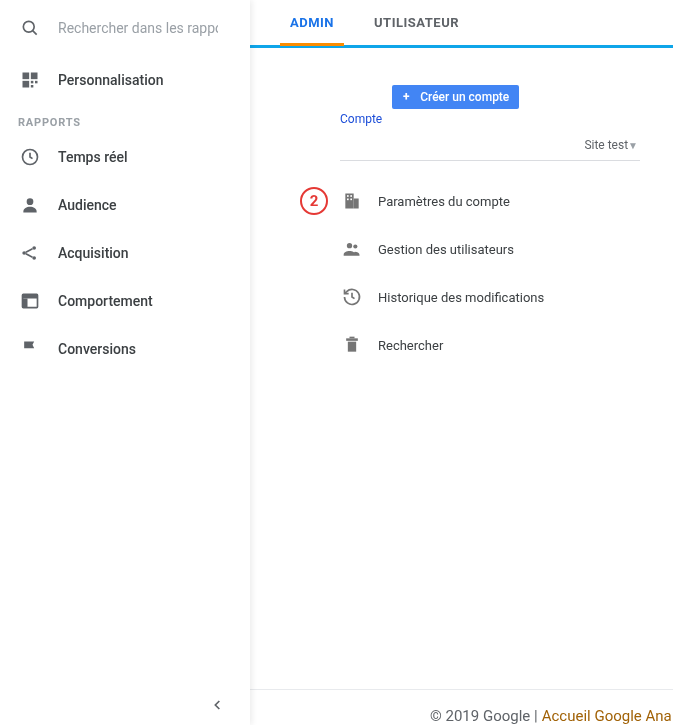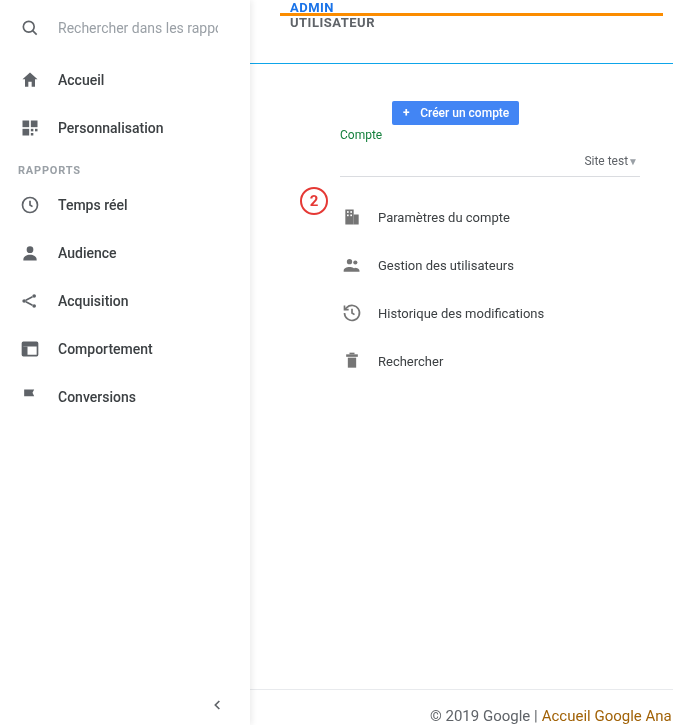--- a/index.html
+++ b/index.html
@@ -20,29 +20,29 @@
   .nav-item.active .icon { color: #1a73e8; }
 
   .section-header { font-size: 11px; font-weight: 700; letter-spacing: 0.8px; color: #9aa0a6; padding: 12px 18px 4px; }
 
   .spacer { flex: 1; }
 
   .collapse-row { height: 40px; display:flex; align-items:center; justify-content:flex-end; padding-right: 24px; cursor: pointer; color:#5f6368; }
 
   
   .main { flex: 1; display: flex; flex-direction: column; position: relative; background:#fff; }
-  .tabs { display: flex; height: 64px; border-bottom: 1px solid #0ea5e9; padding-left: 20px; flex-direction: column; }
+  .tabs { display: flex; height: 48px; border-bottom: 3px solid #0ea5e9; padding-left: 20px; }
   .tab { display:flex; align-items:center; padding: 0 20px; font-size: 13px; font-weight: 700; letter-spacing: 0.5px; color:#5f6368; cursor:pointer; position: relative; }
   .tab.active { color:#1a73e8; }
   .tab.active::after { content:""; position:absolute; left:10px; right:10px; bottom:-1px; height:3px; background:#fb8c00; }
 
   .panel { padding: 20px 0 0 90px; position: relative; }
 
   .account-row { display:flex; align-items:center; margin-bottom:6px; }
-  .account-row .label { font-size:12px; color:#15803d; margin-right:10px;margin-top:44px; }
+  .account-row .label { font-size:12px; color:#1d4ed8; margin-right:10px;margin-top:44px; }
   .create-btn { display:inline-flex; align-items:center; background:#4285f4; color:#fff; border:none; border-radius:2px; font-size:12px; font-weight:500; padding:4px 10px 4px 6px; cursor:pointer; }
   .create-btn .plus { width:16px; height:16px; display:flex; align-items:center; justify-content:center; margin-right:6px; font-weight:bold; }
 
   .select-row { display:flex; align-items:center; justify-content:flex-end; border-bottom:1px solid #dadce0; padding:6px 2px 8px 0; width: 300px; font-size:12px; color:#5f6368; cursor:pointer; }
   .select-row .caret { color:#9aa0a6; font-size:10px; }
 
   .menu-list { list-style:none; margin-top:16px; }
   .menu-item { display:flex; align-items:center; height:48px; color:#3c4043; font-size:13px; cursor:pointer; }
   .menu-item .micon { width:24px; height:24px; display:flex; align-items:center; justify-content:center; color:#757575; margin-right:14px; }
 
@@ -64,28 +64,20 @@
       <span class="icon">
         <svg width="20" height="20" viewBox="0 0 24 24" fill="none" stroke="currentColor" stroke-width="2">
             <circle cx="10.5" cy="10.5" r="6.5"></circle>
             <line x1="20" y1="20" x2="15.2" y2="15.2"></line>
           </svg>
       </span>
       <input type="text" placeholder="Rechercher dans les rapport" style="">
     </div>
 
     <ul class="nav-list">
-      <li class="nav-item">
-        <span class="icon">
-          <svg width="20" height="20" viewBox="0 0 24 24" fill="currentColor">
-              <path d="M12 3l9 8h-3v9h-4v-6h-4v6H6v-9H3z"></path>
-            </svg>
-        </span>
-        <span>Accueil</span>
-      </li>
       <li class="nav-item">
         <span class="icon">
           <svg width="20" height="20" viewBox="0 0 24 24" fill="currentColor">
               <rect x="3" y="3" width="8" height="8"></rect>
               <rect x="13" y="3" width="8" height="8"></rect>
               <rect x="3" y="13" width="8" height="8"></rect>
               <rect x="13" y="13" width="3" height="3"></rect>
               <rect x="18" y="13" width="3" height="3"></rect>
               <rect x="13" y="18" width="3" height="3"></rect>
             </svg>

